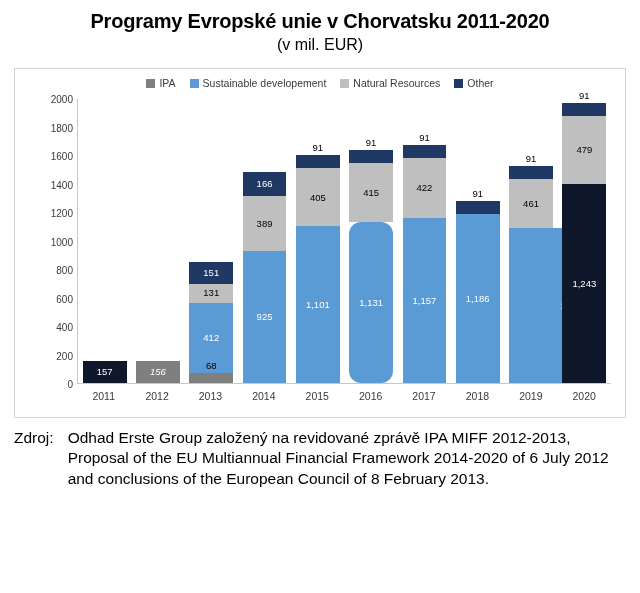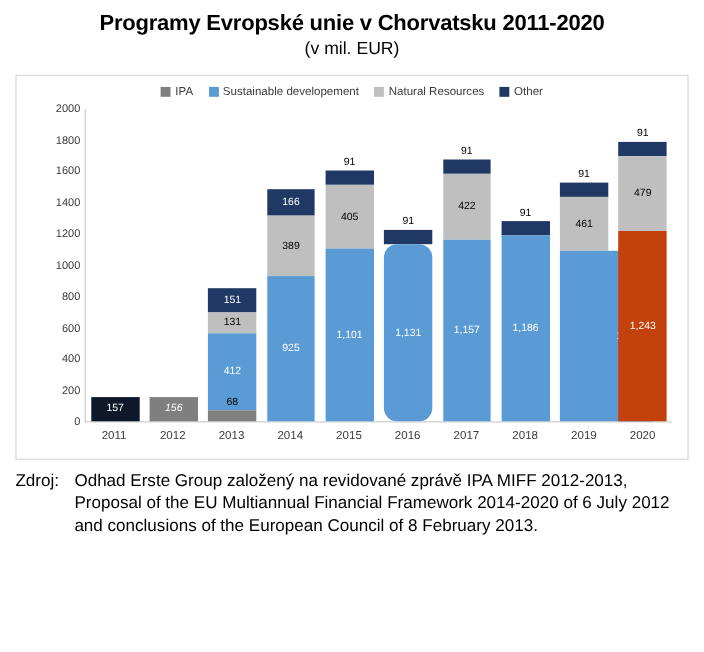--- a/index.html
+++ b/index.html
@@ -248,20 +248,23 @@
                 <span class="seg-label" style="color: rgb(0, 0, 0);">405</span>
               </div>
               <div class="seg" style="background: rgb(91, 155, 213); height: 156.892px;">
                 <span class="seg-label" style="color: rgb(255, 255, 255);">1,101</span>
               </div>
             </div>
             <div class="bar-col">
               <div class="seg" style="background: rgb(31, 56, 100); height: 12.9675px;">
                 <span class="seg-label outside">91</span>
               </div>
+              <div class="seg" style="background: rgb(191, 191, 191); height: 59.1375px;">
+                <span class="seg-label" style="color: rgb(0, 0, 0);">415</span>
+              </div>
               <div class="seg" style="background: rgb(91, 155, 213); height: 161.167px; border-radius: 12px;">
                 <span class="seg-label" style="color: rgb(255, 255, 255);">1,131</span>
               </div>
             </div>
             <div class="bar-col">
               <div class="seg" style="background: rgb(31, 56, 100); height: 12.9675px;">
                 <span class="seg-label outside">91</span>
               </div>
               <div class="seg" style="background: rgb(191, 191, 191); height: 60.135px;">
                 <span class="seg-label" style="color: rgb(0, 0, 0);">422</span>
@@ -289,21 +292,21 @@
                 <span class="seg-label" style="color: rgb(255, 255, 255);">1,214</span>
               </div>
             </div>
             <div class="bar-col">
               <div class="seg" style="background: rgb(31, 56, 100); height: 12.9675px;">
                 <span class="seg-label outside">91</span>
               </div>
               <div class="seg" style="background: rgb(191, 191, 191); height: 68.2575px;">
                 <span class="seg-label" style="color: rgb(0, 0, 0);">479</span>
               </div>
-              <div class="seg" style="background: #c2410c; height: 173px;">
+              <div class="seg" style="background: #0f172a; height: 199px;">
                 <span class="seg-label" style="color: rgb(255, 255, 255);">1,243</span>
               </div>
             </div>
           </div>
       </div>
       <div class="x-axis" id="xaxis">
           <div class="x-tick">2011</div>
           <div class="x-tick">2012</div>
           <div class="x-tick">2013</div>
           <div class="x-tick">2014</div>

